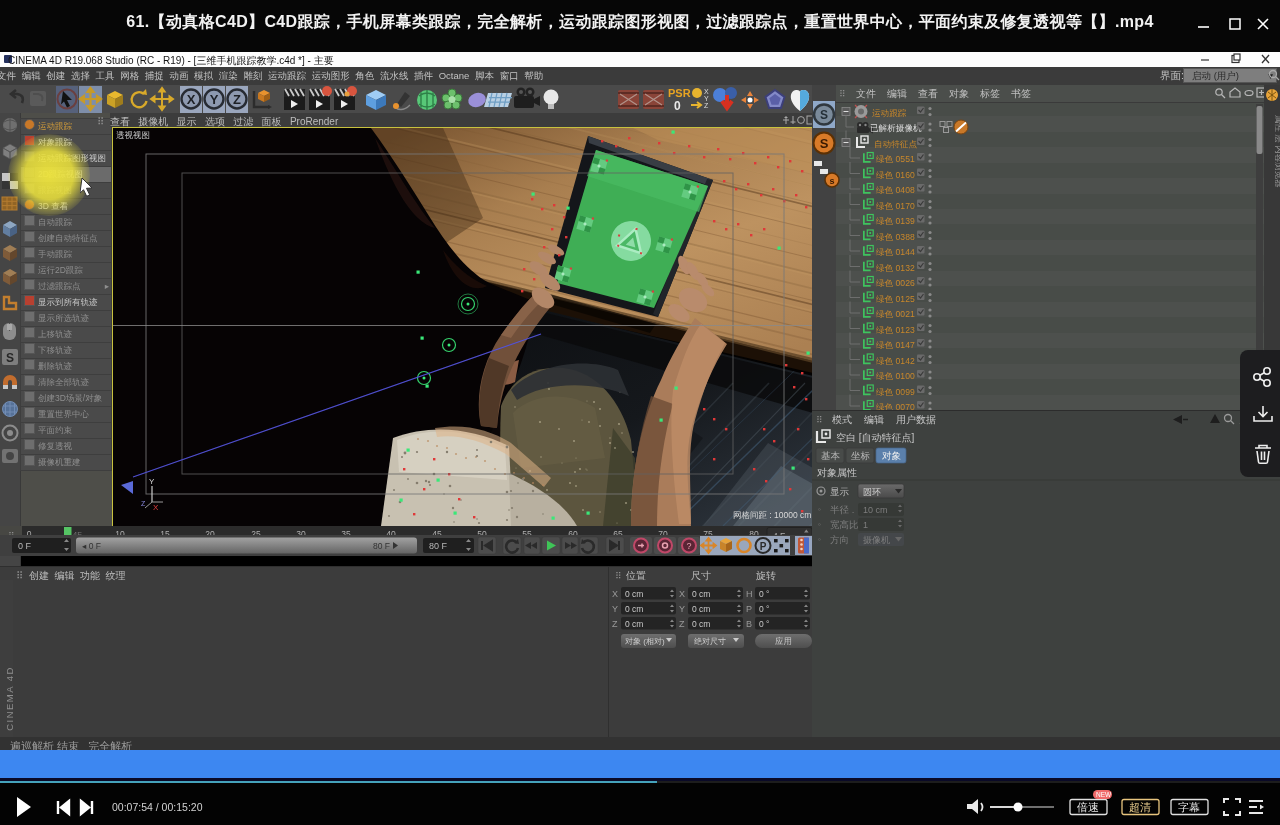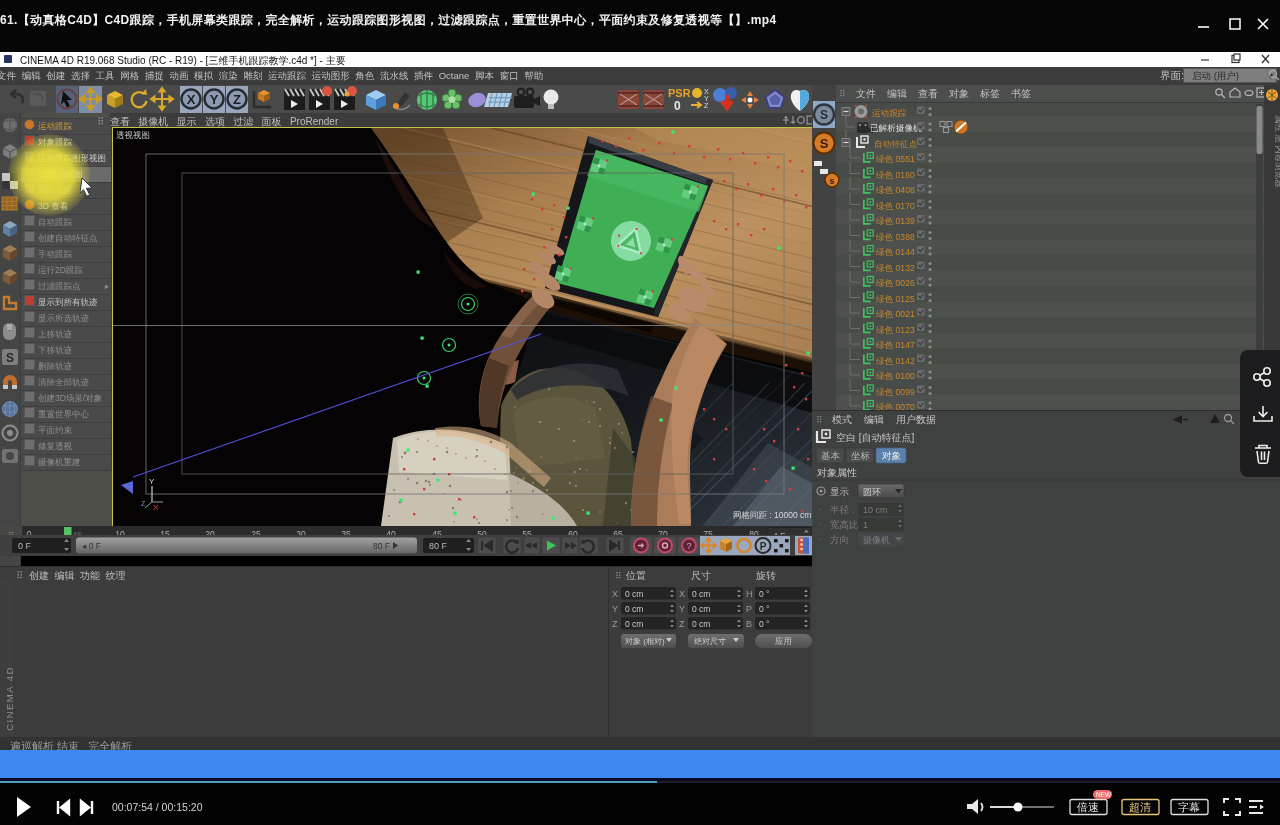--- a/index.html
+++ b/index.html
@@ -6,31 +6,31 @@
   #root{position:relative;width:1280px;height:825px;overflow:hidden;background:#000;
         font-family:"Liberation Sans",sans-serif;}
   .abs{position:absolute;}
   .tx{white-space:nowrap;}
 </style>
 </head>
 <body>
 <div id="root">
 
   <div class="abs" style="left:0;top:0;width:1280px;height:52px;background:#060606;"></div>
-  <div class="abs tx" id="vtitle" style="left:0;top:12px;width:1280px;text-align:left;color:#f2f2f2;
-       font-size:12px;font-weight:bold;letter-spacing:0.35px;">61.【动真格C4D】C4D跟踪，手机屏幕类跟踪，完全解析，运动跟踪图形视图，过滤跟踪点，重置世界中心，平面约束及修复透视等【】.mp4</div>
+  <div class="abs tx" id="vtitle" style="left:0;top:12px;width:1280px;text-align:center;color:#f2f2f2;
+       font-size:16px;font-weight:bold;letter-spacing:0.35px;">61.【动真格C4D】C4D跟踪，手机屏幕类跟踪，完全解析，运动跟踪图形视图，过滤跟踪点，重置世界中心，平面约束及修复透视等【】.mp4</div>
   <svg class="abs" style="left:1190px;top:14px;" width="90" height="24" viewBox="0 0 90 24">
     <line x1="8" y1="13" x2="19" y2="13" stroke="#fff" stroke-width="1.6"></line>
     <rect x="40" y="5" width="10" height="10" fill="none" stroke="#fff" stroke-width="1.5"></rect>
     <path d="M68 5 L78 15 M78 5 L68 15" stroke="#fff" stroke-width="1.6"></path>
   </svg>
 
   <div class="abs" style="left:0;top:52px;width:1280px;height:14.5px;background:#fdfdfd;"></div>
   <div class="abs" style="left:4px;top:55px;width:8px;height:8px;background:#25315e;border-radius:1px;"></div>
-  <div class="abs tx" style="left:20px;top:54px;color:#151515;font-size:10px;">CINEMA 4D R19.068 Studio (RC - R19) - [三维手机跟踪教学.c4d *] - 主要</div>
+  <div class="abs tx" style="left:8px;top:54px;color:#151515;font-size:10px;">CINEMA 4D R19.068 Studio (RC - R19) - [三维手机跟踪教学.c4d *] - 主要</div>
   <svg class="abs" style="left:1190px;top:52px;" width="90" height="15" viewBox="0 0 90 15">
     <line x1="11" y1="8" x2="19" y2="8" stroke="#333" stroke-width="1.2"></line>
     <rect x="42" y="3.5" width="7" height="7" fill="none" stroke="#333" stroke-width="1.2"></rect>
     <rect x="44" y="2" width="6" height="6" fill="#fdfdfd" stroke="#333" stroke-width="1.2"></rect>
     <path d="M72 3 L79 11 M79 3 L72 11" stroke="#333" stroke-width="1.3"></path>
   </svg>
 
   <div class="abs" style="left:0;top:66.5px;width:1280px;height:18px;background:#3b3b3b;border-bottom:1px solid #2e2e2e;"></div>
   <div class="abs tx" id="mainmenu" style="left:-3px;top:70px;color:#c3c3c3;font-size:9.5px;word-spacing:3px;">文件 编辑 创建 选择 工具 网格 捕捉 动画 模拟 渲染 雕刻 运动跟踪 运动图形 角色 流水线 插件 Octane 脚本 窗口 帮助</div>
   <div class="abs tx" style="left:1160px;top:69px;color:#c3c3c3;font-size:10.5px;">界面:</div>

